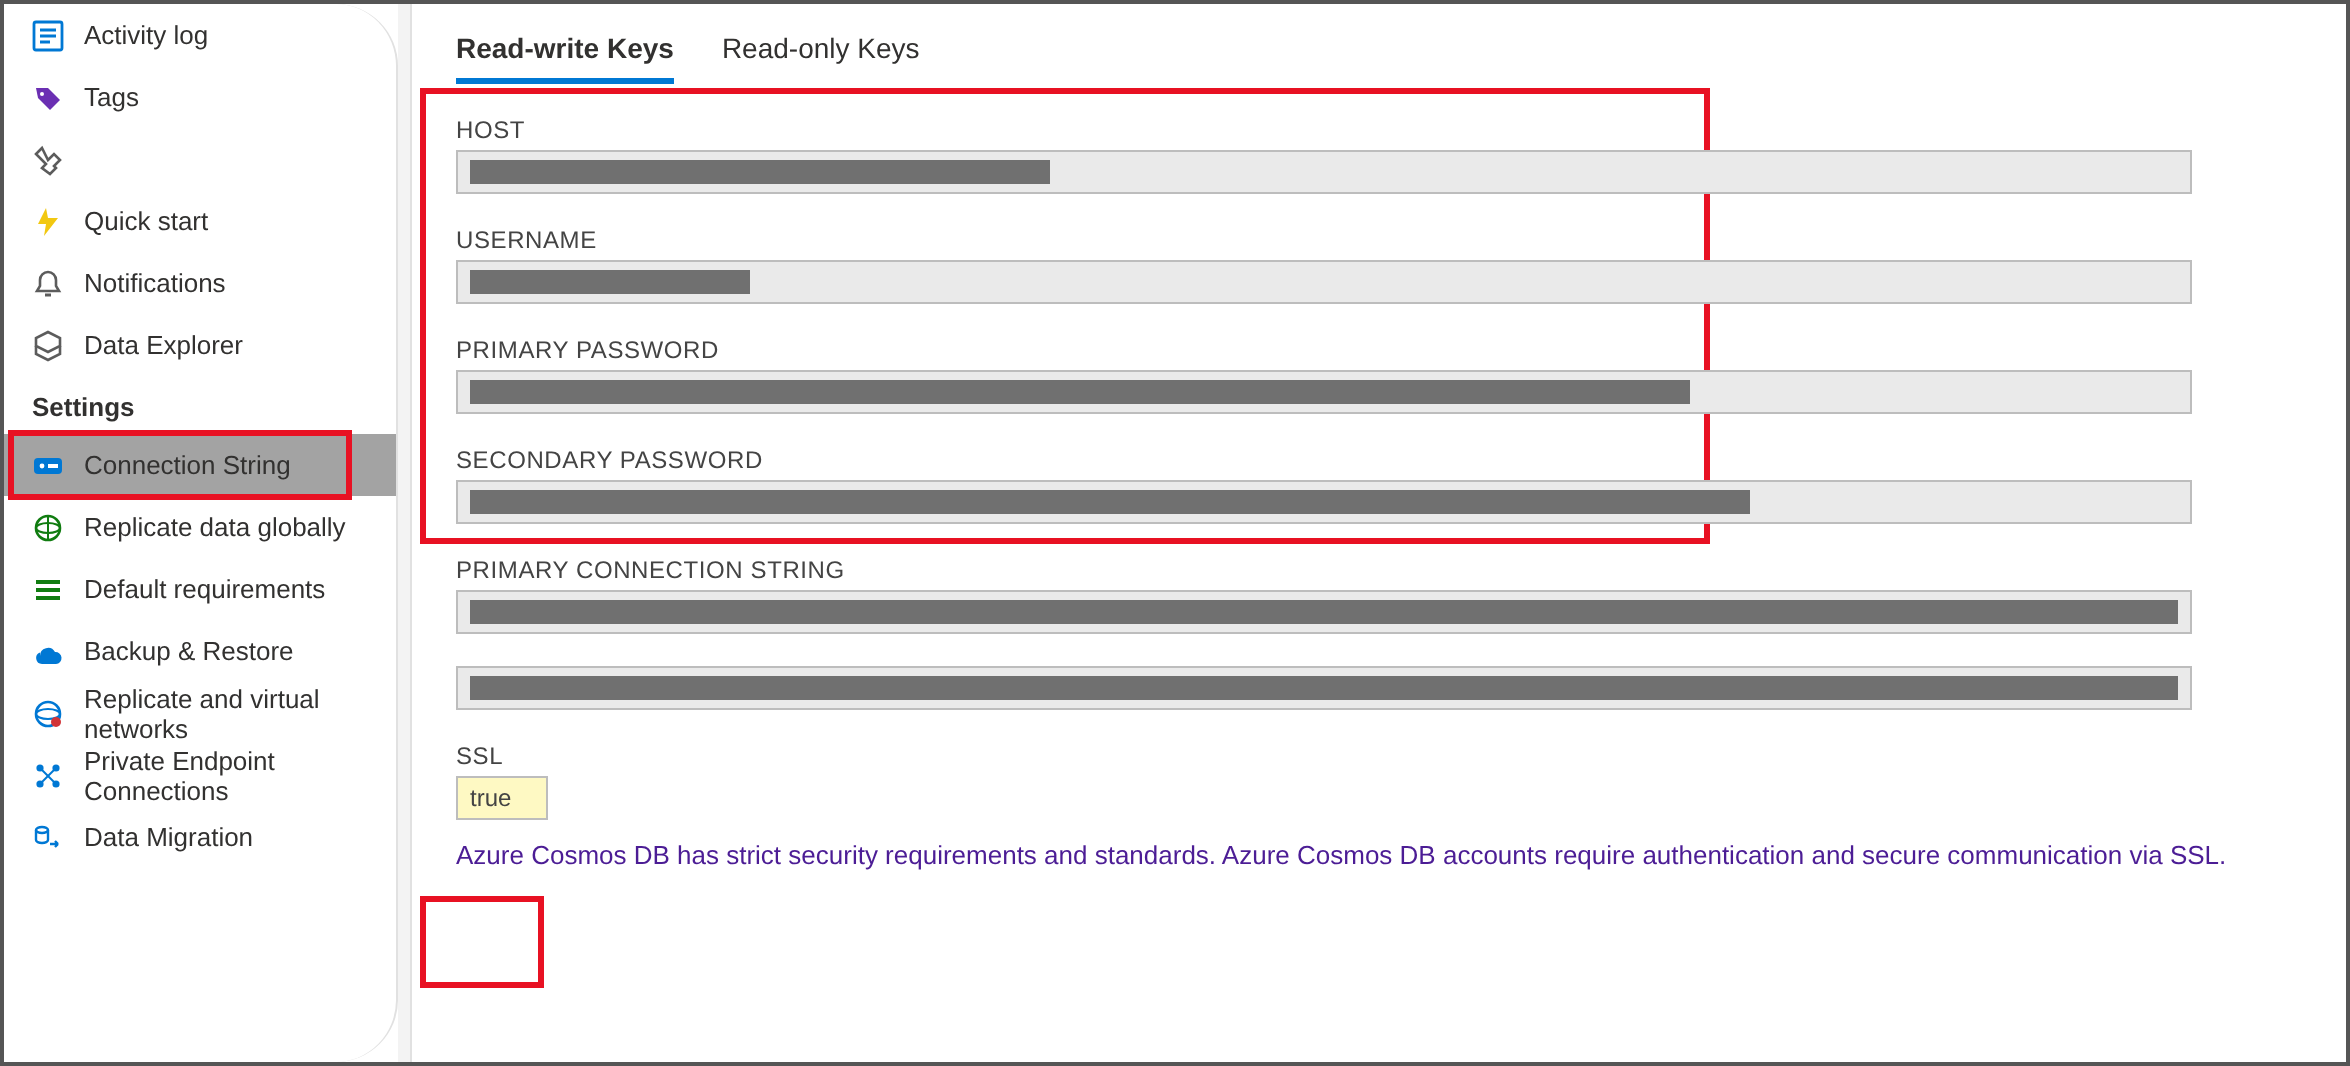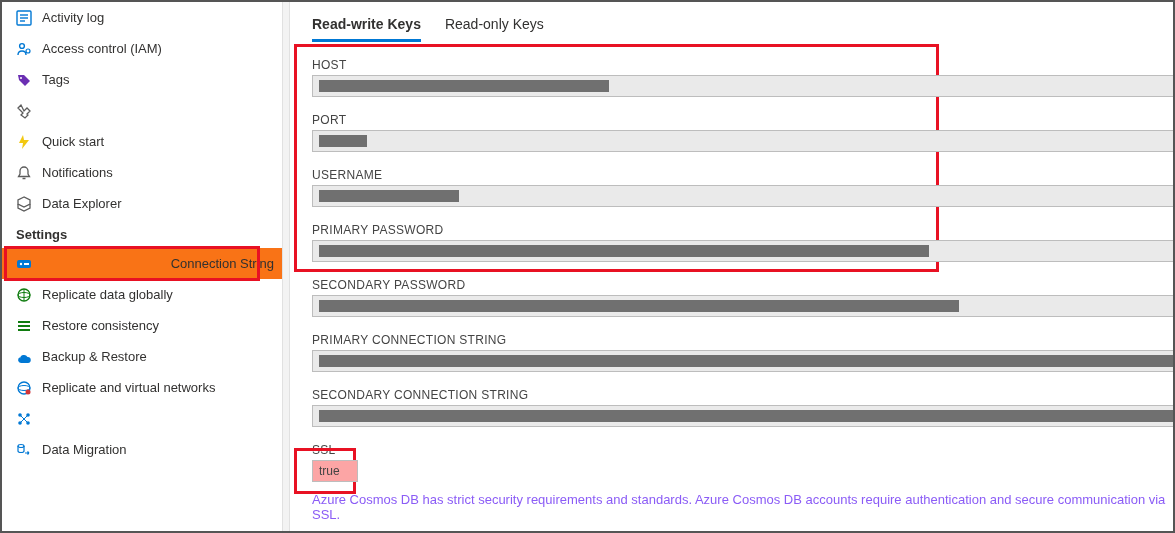--- a/index.html
+++ b/index.html
@@ -8,24 +8,25 @@
     font-size: 13px;
     color: #323130;
     background: #fff;
     width: 1175px;
     height: 533px;
     overflow: hidden;
     border: 2px solid #555;
   }
   .layout { display: flex; width: 100%; height: 100%; }
   .sidebar {
-    width: 281px;
+    width: 197px;
     background: #fff;
     border-right: 1px solid #e1e1e1;
     overflow-y: auto;
+    border-radius: 31px;
   }
   .scrollbar-fake {
     width: 7px;
     background: #f3f3f3;
     border-right: 1px solid #e1e1e1;
   }
   .main {
     flex: 1;
     padding: 10px 0 0 22px;
     overflow-y: auto;
@@ -33,21 +34,21 @@
   }
   .nav-item {
     display: flex;
     align-items: center;
     height: 31px;
     padding: 0 8px 0 14px;
     cursor: pointer;
     gap: 10px;
     color: #323130;
   }
-  .nav-item.selected { background: #f97316; justify-content: space-between; }
+  .nav-item.selected { background: #a3a3a3; }
   .nav-item .icon { width: 16px; height: 16px; flex-shrink: 0; display:flex; align-items:center; justify-content:center; }
   .nav-section-header {
     padding: 8px 14px 6px 14px;
     font-weight: 600;
     font-size: 13px;
   }
   .redbox-side {
     position: relative;
   }
   .redbox-side::after {
@@ -90,60 +91,50 @@
     font-size: 12px;
     color: #444;
   }
   .field-input .redact {
     height: 12px;
     background: #707070;
   }
   .ssl-box .field-input {
     width: 46px;
     height: 22px;
-    background: #fca5a5;
+    background: #fef9c3;
   }
   .red-outline-main {
     position: absolute;
     border: 3px solid #e81123;
     pointer-events: none;
   }
   .footer-text {
     font-size: 13px;
-    color: #8b5cf6;
+    color: #4c1d95;
     margin-top: 8px;
   }
 </style>
 </head>
 <body>
 
 <div class="layout">
 
   <nav class="sidebar">
     <div id="sidebar-top">
         <div class="nav-item">
           <span class="icon">
             <svg width="16" height="16" viewBox="0 0 16 16">
               <rect x="1" y="1" width="14" height="14" rx="1" fill="none" stroke="#0078d4" stroke-width="1.4"></rect>
               <line x1="4" y1="5" x2="12" y2="5" stroke="#0078d4" stroke-width="1.4"></line>
               <line x1="4" y1="8" x2="12" y2="8" stroke="#0078d4" stroke-width="1.4"></line>
               <line x1="4" y1="11" x2="9" y2="11" stroke="#0078d4" stroke-width="1.4"></line>
             </svg>
           </span>
           <span>Activity log</span>
-        </div>
-        <div class="nav-item">
-          <span class="icon">
-            <svg width="16" height="16" viewBox="0 0 16 16">
-              <circle cx="6" cy="5" r="2.4" fill="none" stroke="#0078d4" stroke-width="1.4"></circle>
-              <path d="M2 14c0-2.5 1.8-4 4-4s4 1.5 4 4" fill="none" stroke="#0078d4" stroke-width="1.4"></path>
-              <circle cx="12" cy="10" r="2" fill="none" stroke="#0078d4" stroke-width="1.2"></circle>
-            </svg>
-          </span>
-          <span>Access control (IAM)</span>
         </div>
         <div class="nav-item">
           <span class="icon">
             <svg width="16" height="16" viewBox="0 0 16 16">
               <path d="M2 3 L8 3 L14 9 L9 14 L3 8 Z" fill="#6b2fb3"></path>
               <circle cx="5" cy="6" r="1" fill="#fff"></circle>
             </svg>
           </span>
           <span>Tags</span>
         </div>
@@ -206,21 +197,21 @@
           <span>Replicate data globally</span>
         </div>
         <div class="nav-item">
           <span class="icon">
             <svg width="16" height="16" viewBox="0 0 16 16">
               <line x1="2" y1="4" x2="14" y2="4" stroke="#107c10" stroke-width="2"></line>
               <line x1="2" y1="8" x2="14" y2="8" stroke="#107c10" stroke-width="2"></line>
               <line x1="2" y1="12" x2="14" y2="12" stroke="#107c10" stroke-width="2"></line>
             </svg>
           </span>
-          <span>Restore consistency</span>
+          <span>Default requirements</span>
         </div>
         <div class="nav-item">
           <span class="icon">
             <svg width="16" height="16" viewBox="0 0 16 16">
               <path d="M4 10a4 4 0 0 1 7.5-2A3 3 0 0 1 12 14H5a3 3 0 0 1-1-5.8" fill="#0078d4"></path>
             </svg>
           </span>
           <span>Backup &amp; Restore</span>
         </div>
         <div class="nav-item">
@@ -237,20 +228,21 @@
           <span class="icon">
             <svg width="16" height="16" viewBox="0 0 16 16">
               <circle cx="4" cy="4" r="1.8" fill="#0078d4"></circle>
               <circle cx="12" cy="4" r="1.8" fill="#0078d4"></circle>
               <circle cx="4" cy="12" r="1.8" fill="#0078d4"></circle>
               <circle cx="12" cy="12" r="1.8" fill="#0078d4"></circle>
               <line x1="4" y1="4" x2="12" y2="12" stroke="#0078d4"></line>
               <line x1="12" y1="4" x2="4" y2="12" stroke="#0078d4"></line>
             </svg>
           </span>
+          <span>Private Endpoint Connections</span>
         </div>
         <div class="nav-item">
           <span class="icon">
             <svg width="16" height="16" viewBox="0 0 16 16">
               <ellipse cx="5" cy="4" rx="3" ry="1.5" fill="none" stroke="#0078d4" stroke-width="1.2"></ellipse>
               <path d="M2 4v5c0 .8 1.3 1.5 3 1.5s3-.7 3-1.5V4" fill="none" stroke="#0078d4" stroke-width="1.2"></path>
               <path d="M9 11h4m0 0-1.5-1.5M13 11l-1.5 1.5" fill="none" stroke="#0078d4" stroke-width="1.2"></path>
             </svg>
           </span>
           <span>Data Migration</span>
@@ -270,26 +262,20 @@
       </div>
 
     <div id="fields-container">
         <div class="field">
           <div class="field-label">HOST</div>
           <div class="field-input">
             <div class="redact" style="width: 290px;"></div>
           </div>
         </div>
         <div class="field">
-          <div class="field-label">PORT</div>
-          <div class="field-input">
-            <div class="redact" style="width: 48px;"></div>
-          </div>
-        </div>
-        <div class="field">
           <div class="field-label">USERNAME</div>
           <div class="field-input">
             <div class="redact" style="width: 140px;"></div>
           </div>
         </div>
         <div class="field">
           <div class="field-label">PRIMARY PASSWORD</div>
           <div class="field-input">
             <div class="redact" style="width: 610px;"></div>
           </div>
@@ -300,21 +286,20 @@
             <div class="redact" style="width: 640px;"></div>
           </div>
         </div>
         <div class="field">
           <div class="field-label">PRIMARY CONNECTION STRING</div>
           <div class="field-input">
             <div class="redact" style="width: 860px;"></div>
           </div>
         </div>
         <div class="field">
-          <div class="field-label">SECONDARY CONNECTION STRING</div>
           <div class="field-input">
             <div class="redact" style="width: 860px;"></div>
           </div>
         </div>
       </div>
 
     <div class="field ssl-box">
       <div class="field-label">SSL</div>
       <div class="field-input">
         <span>true</span>

